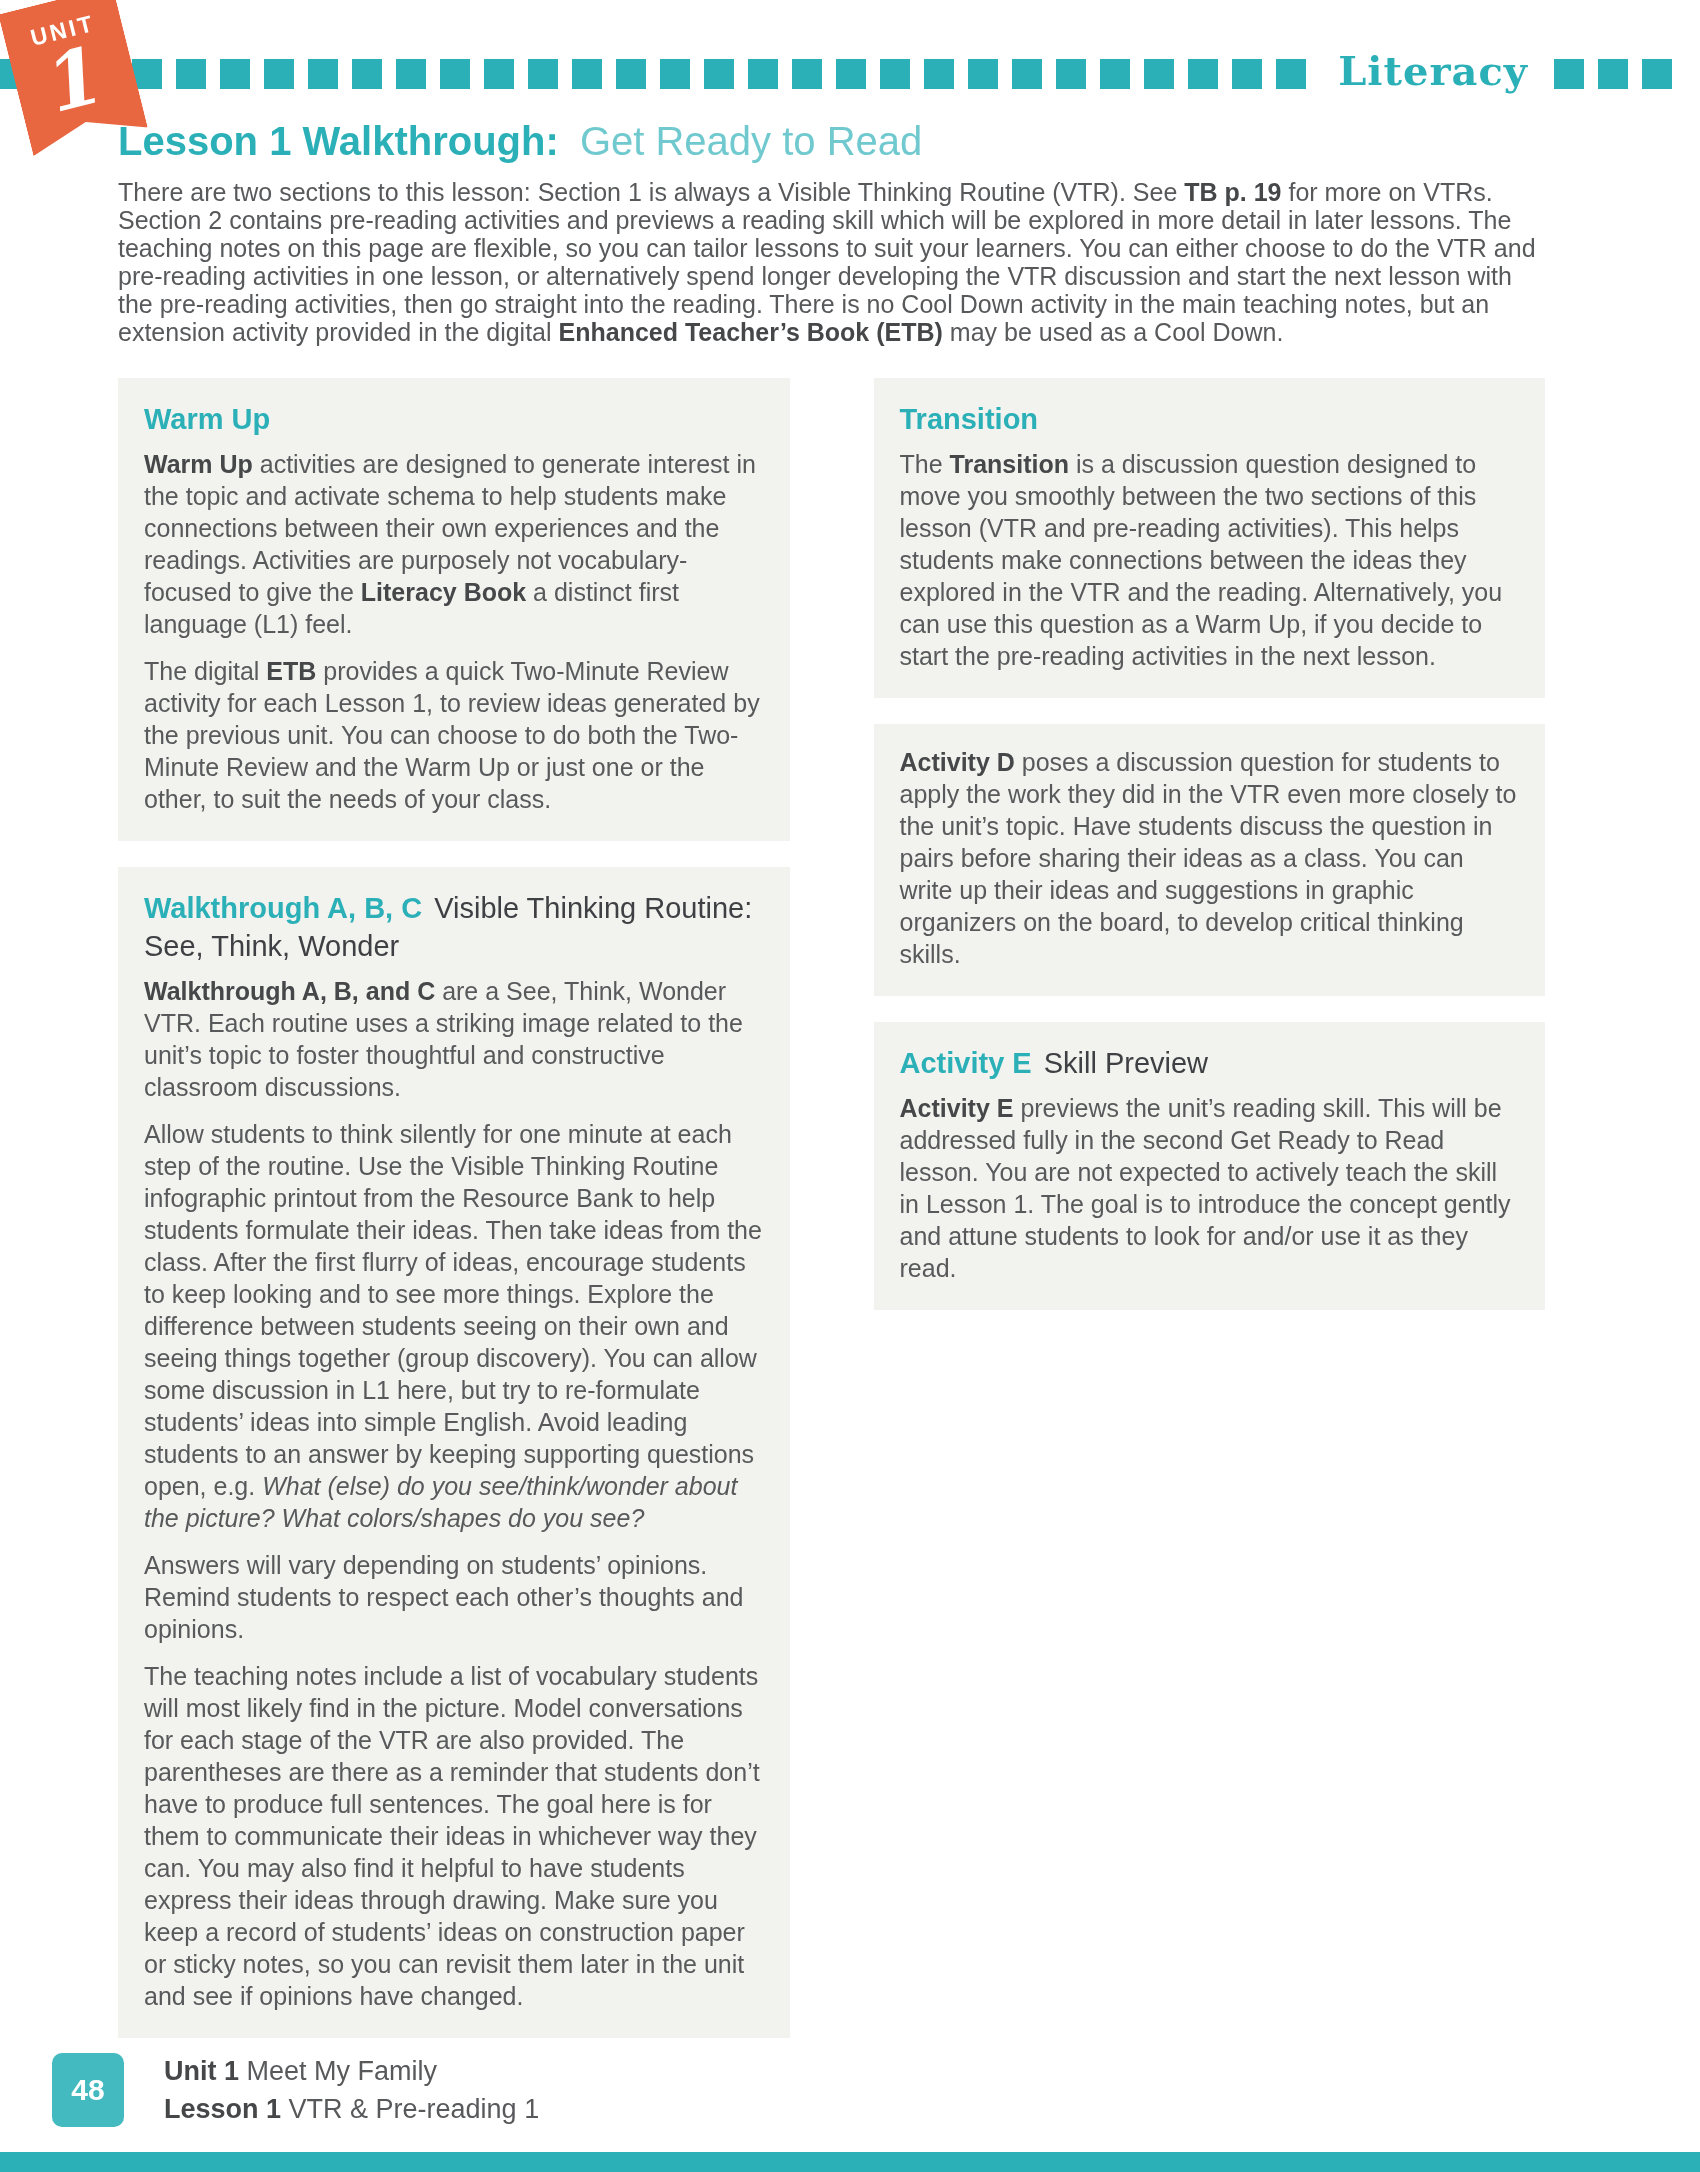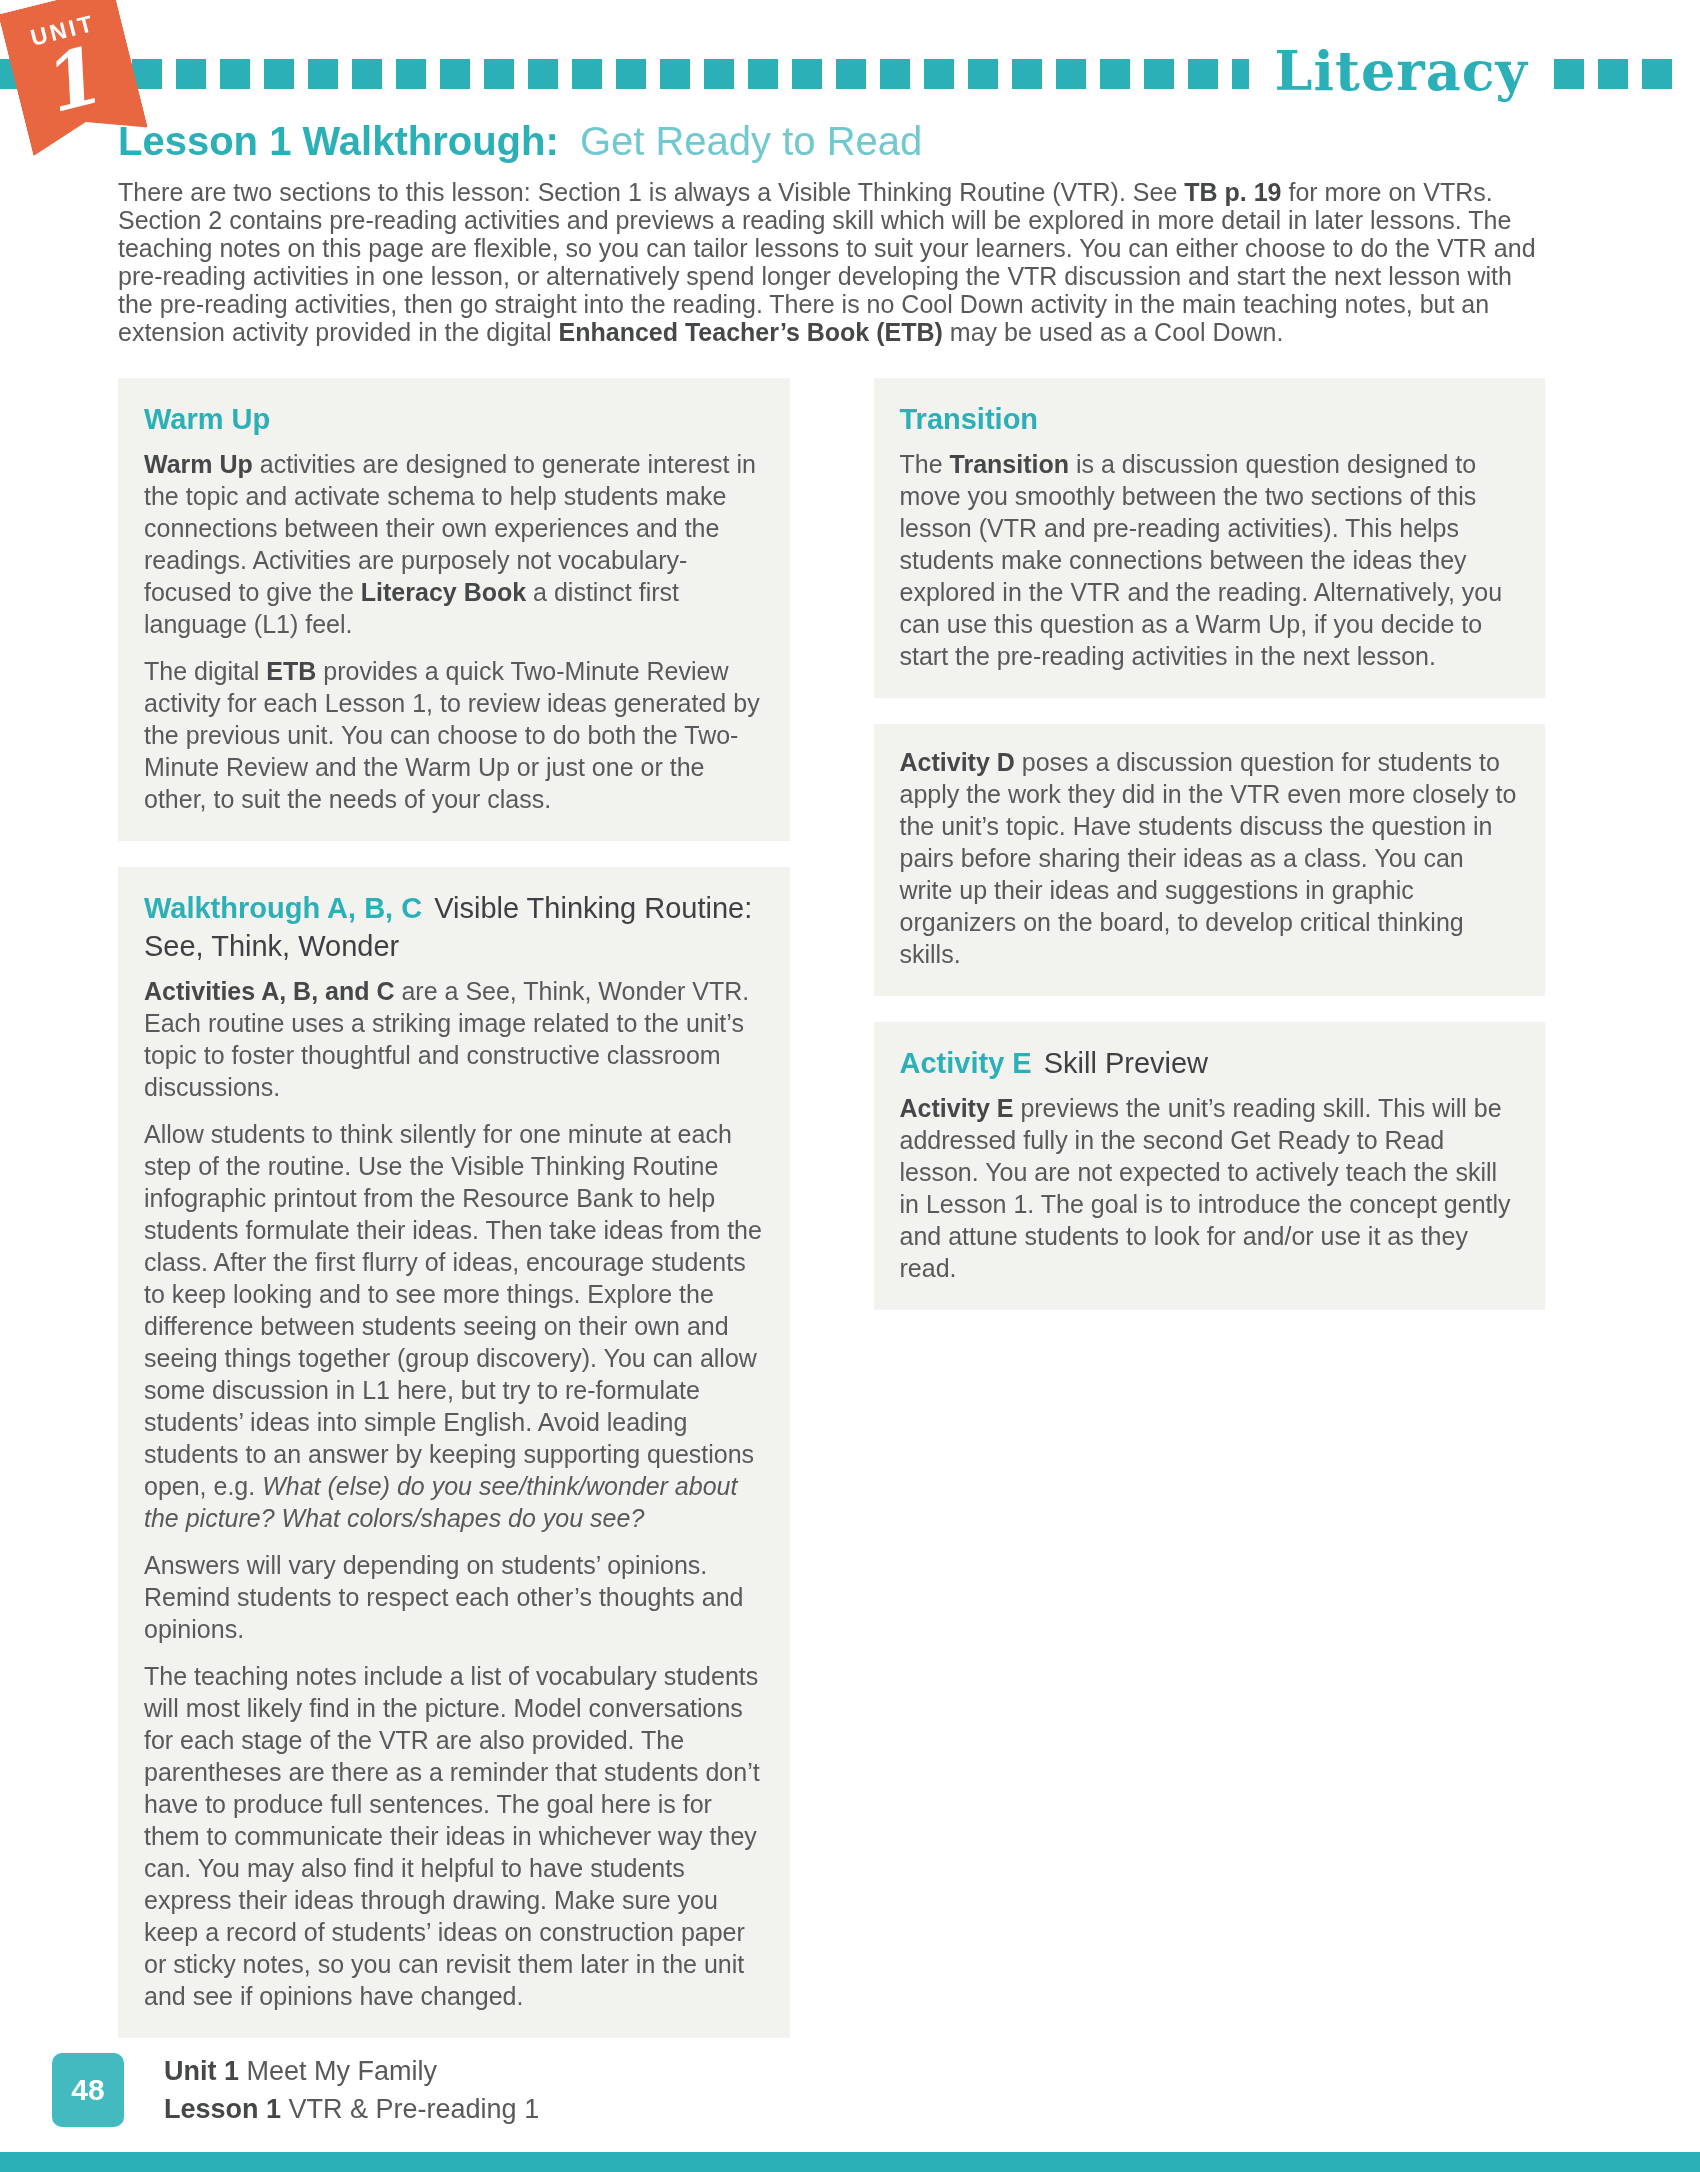--- a/index.html
+++ b/index.html
@@ -17,21 +17,21 @@
     display: flex; align-items: center; z-index: 1;
   }
   .dash {
     height: 30px;
     background: repeating-linear-gradient(90deg, var(--accent, #2bb0b8) 0 30px, transparent 30px 44px);
   }
   .dash.seg1 { flex: 1; }
   .dash.seg2 { width: 118px; }
   .brand {
     font-family: "DejaVu Serif", serif;
-    font-weight: bold; font-size: 54px; letter-spacing: 1px;
+    font-weight: bold; font-size: 40px; letter-spacing: 1px;
     color: var(--accent, #2bb0b8);
     margin: 0 26px; line-height: 1; transform: translateY(-3px);
   }
   .unit-badge {
     position: absolute; left: 14px; top: -2px;
     width: 118px; height: 146px; z-index: 2;
     background: var(--badge, #e96740);
     clip-path: polygon(0 0, 100% 0, 100% 100%, 50% 86%, 0 100%);
     transform: rotate(-14deg);
     display: flex; flex-direction: column; align-items: center;
@@ -114,21 +114,21 @@
   <p class="intro"><span>There are two sections to this lesson: Section 1 is always a Visible Thinking Routine (VTR). See </span><span class="b">TB p. 19</span><span> for more on VTRs. Section 2 contains pre-reading activities and previews a reading skill which will be explored in more detail in later lessons. The teaching notes on this page are flexible, so you can tailor lessons to suit your learners. You can either choose to do the VTR and pre-reading activities in one lesson, or alternatively spend longer developing the VTR discussion and start the next lesson with the pre-reading activities, then go straight into the reading. There is no Cool Down activity in the main teaching notes, but an extension activity provided in the digital </span><span class="b">Enhanced Teacher’s Book (ETB)</span><span> may be used as a Cool Down.</span></p>
   <div class="columns">
     <div class="col">
         <section class="box">
           <h2 class="box-heading"><span class="hl">Warm Up</span></h2>
           <p class="body-p"><span class="b">Warm Up</span><span> activities are designed to generate interest in the topic and activate schema to help students make connections between their own experiences and the readings. Activities are purposely not vocabulary-focused to give the </span><span class="b">Literacy Book</span><span> a distinct first language (L1) feel.</span></p>
           <p class="body-p"><span>The digital </span><span class="b">ETB</span><span> provides a quick Two-Minute Review activity for each Lesson 1, to review ideas generated by the previous unit. You can choose to do both the Two-Minute Review and the Warm Up or just one or the other, to suit the needs of your class.</span></p>
         </section>
         <section class="box">
           <h2 class="box-heading"><span class="hl">Walkthrough A, B, C</span><span class="hs">Visible Thinking Routine: See, Think, Wonder</span></h2>
-          <p class="body-p"><span class="b">Activities A, B, and C</span><span> are a See, Think, Wonder VTR. Each routine uses a striking image related to the unit’s topic to foster thoughtful and constructive classroom discussions.</span></p>
+          <p class="body-p"><span class="b">Walkthrough A, B, and C</span><span> are a See, Think, Wonder VTR. Each routine uses a striking image related to the unit’s topic to foster thoughtful and constructive classroom discussions.</span></p>
           <p class="body-p"><span>Allow students to think silently for one minute at each step of the routine. Use the Visible Thinking Routine infographic printout from the Resource Bank to help students formulate their ideas. Then take ideas from the class. After the first flurry of ideas, encourage students to keep looking and to see more things. Explore the difference between students seeing on their own and seeing things together (group discovery). You can allow some discussion in L1 here, but try to re-formulate students’ ideas into simple English. Avoid leading students to an answer by keeping supporting questions open, e.g. </span><span class="i">What (else) do you see/think/wonder about the picture? What colors/shapes do you see?</span></p>
           <p class="body-p"><span>Answers will vary depending on students’ opinions. Remind students to respect each other’s thoughts and opinions.</span></p>
           <p class="body-p"><span>The teaching notes include a list of vocabulary students will most likely find in the picture. Model conversations for each stage of the VTR are also provided. The parentheses are there as a reminder that students don’t have to produce full sentences. The goal here is for them to communicate their ideas in whichever way they can. You may also find it helpful to have students express their ideas through drawing. Make sure you keep a record of students’ ideas on construction paper or sticky notes, so you can revisit them later in the unit and see if opinions have changed.</span></p>
         </section>
       </div>
     <div class="col">
         <section class="box">
           <h2 class="box-heading"><span class="hl">Transition</span></h2>
           <p class="body-p"><span>The </span><span class="b">Transition</span><span> is a discussion question designed to move you smoothly between the two sections of this lesson (VTR and pre-reading activities). This helps students make connections between the ideas they explored in the VTR and the reading. Alternatively, you can use this question as a Warm Up, if you decide to start the pre-reading activities in the next lesson.</span></p>
         </section>

